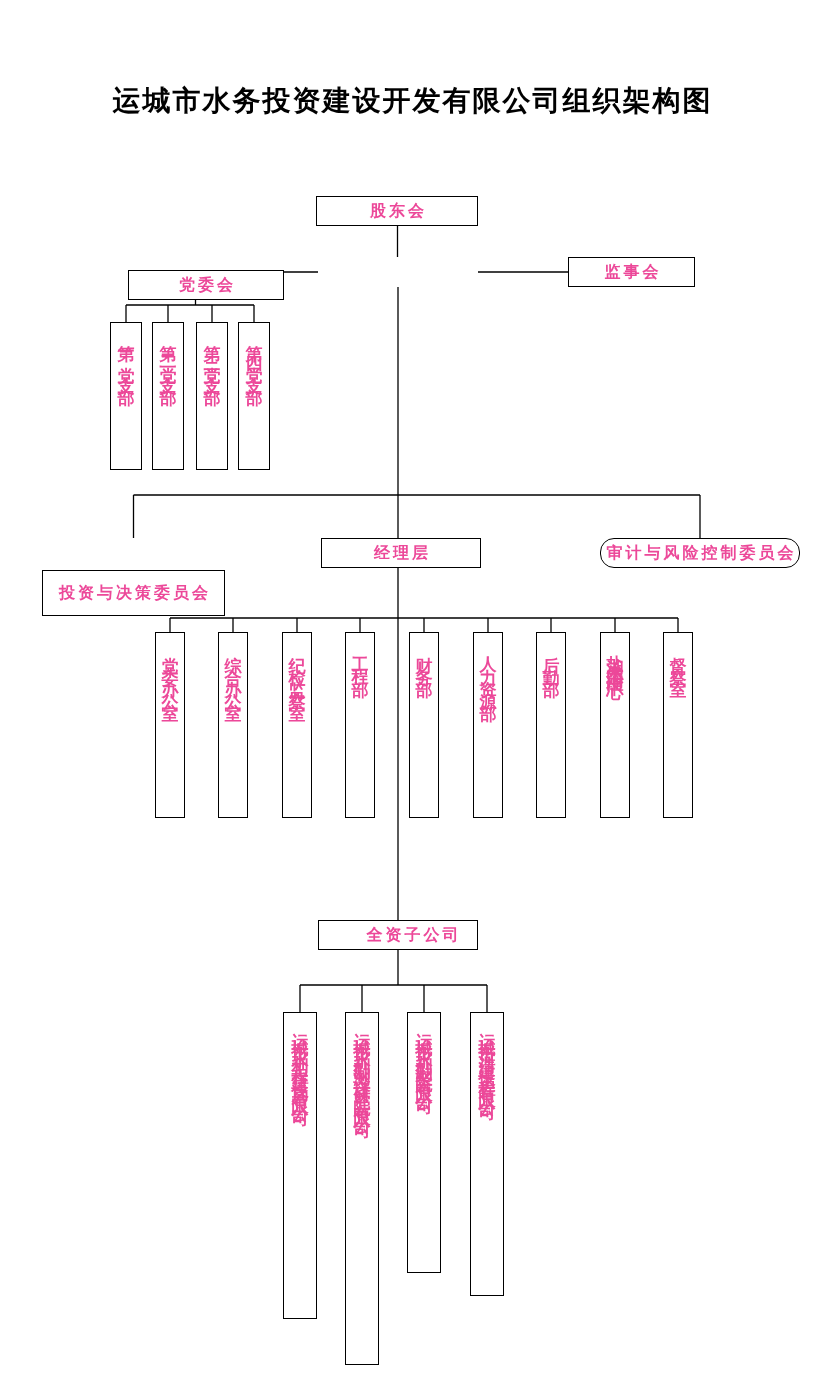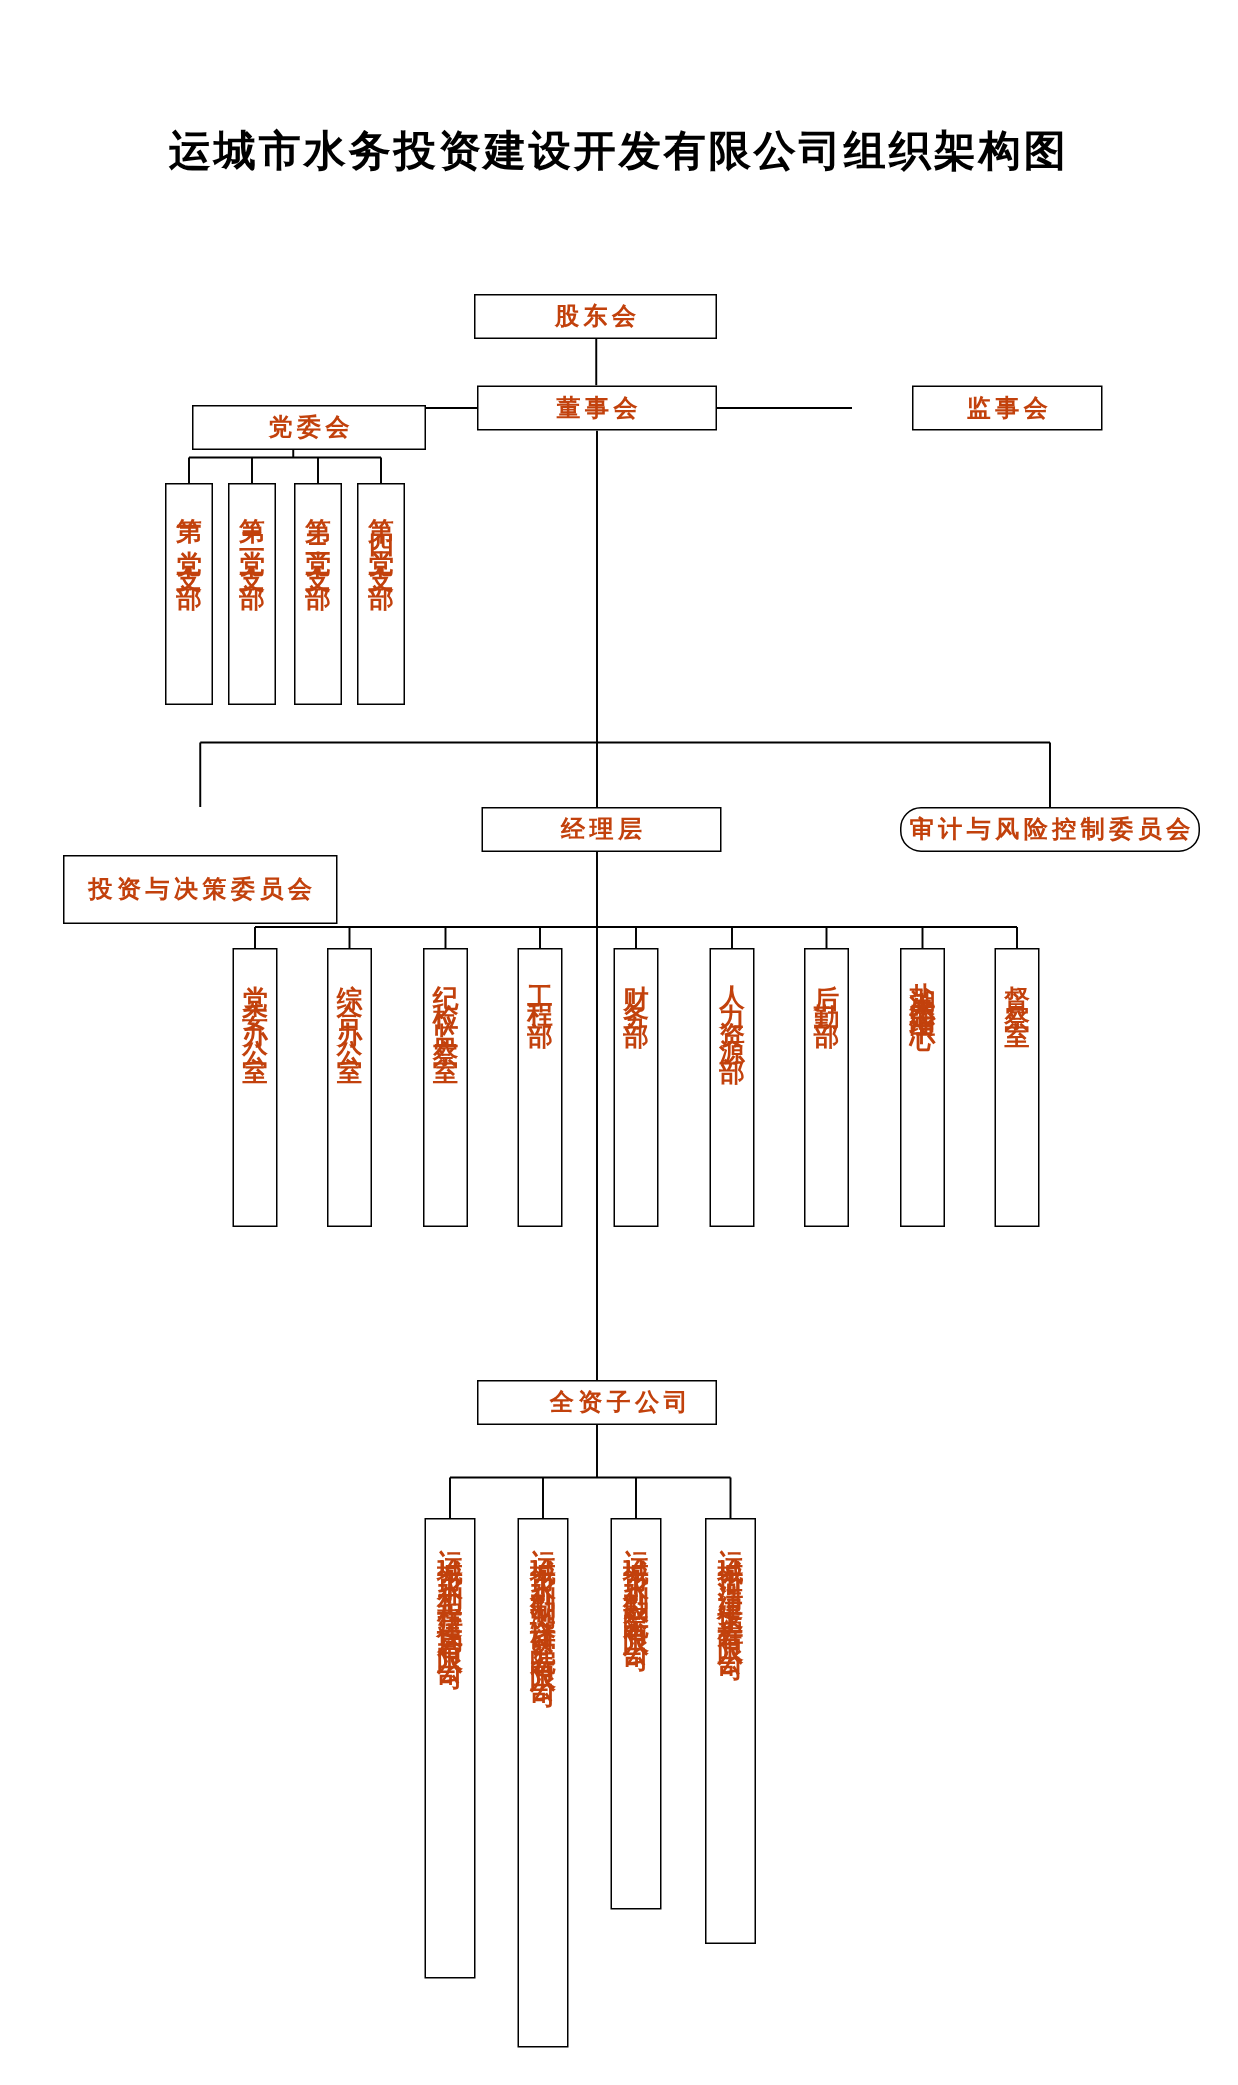--- a/index.html
+++ b/index.html
@@ -34,21 +34,21 @@
     top: 0;
     width: 825px;
     height: 1390px;
   }
   .node {
     position: absolute;
     box-sizing: border-box;
     border: 1.5px solid #000000;
     background: #ffffff;
     font-weight: bold;
-    color: #c2410c;
+    color: #ec4899;
   }
   .hnode {
     display: flex;
     align-items: center;
     justify-content: center;
     font-size: 16px;
     letter-spacing: 3px;
     padding-left: 3px;
     white-space: nowrap;
   }
@@ -131,24 +131,21 @@
     </g>
   </svg>
 
   <div class="node hnode" style="left:316px; top:196px; width:162px; height:30px;">
     <span>股东会</span>
   </div>
 
   <div class="node hnode" style="left:128px; top:270px; width:156px; height:30px;">
     <span>党委会</span>
   </div>
-  <div class="node hnode" style="left:318px; top:257px; width:160px; height:30px;">
-    <span>董事会</span>
-  </div>
-  <div class="node hnode" style="left:568px; top:257px; width:127px; height:30px;margin-left:40px;">
+  <div class="node hnode" style="left:568px; top:257px; width:127px; height:30px;">
     <span>监事会</span>
   </div>
 
   <div class="node vnode v-branch" style="left:110px; top:322px; width:32px; height:148px;">
     <span class="vtext">第一党支部</span>
   </div>
   <div class="node vnode v-branch" style="left:152px; top:322px; width:32px; height:148px;">
     <span class="vtext">第二党支部</span>
   </div>
   <div class="node vnode v-branch" style="left:196px; top:322px; width:32px; height:148px;">

